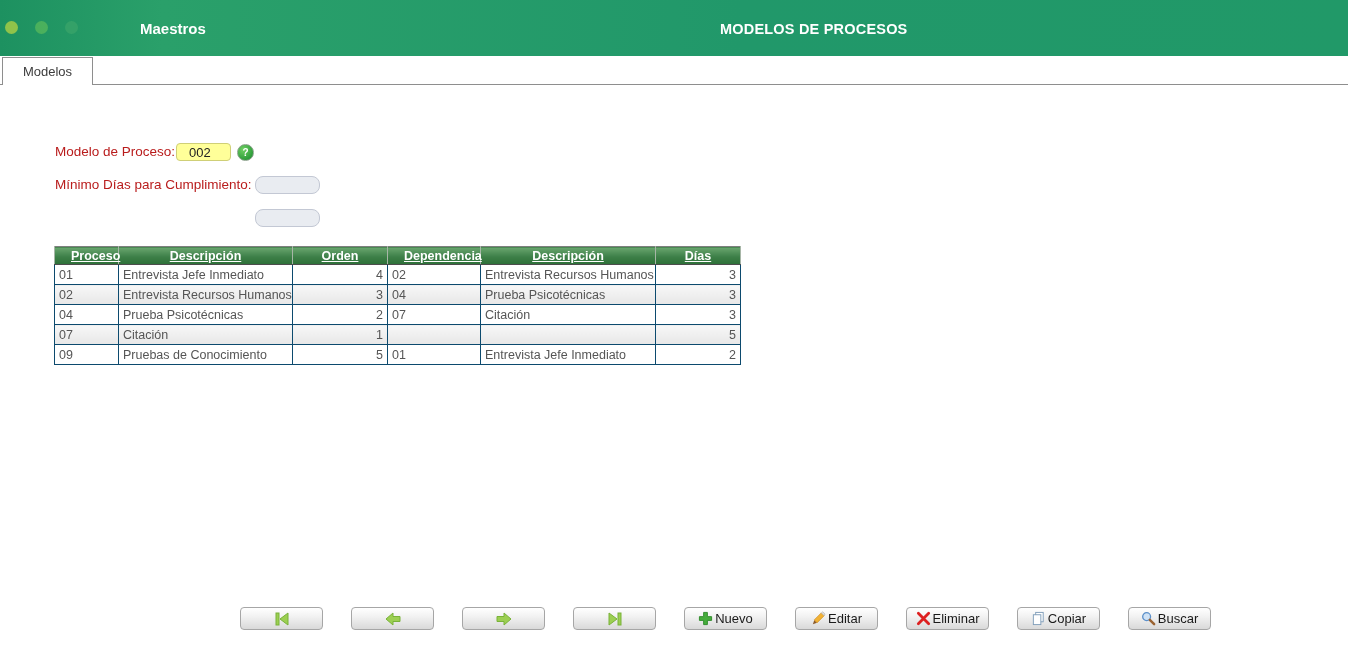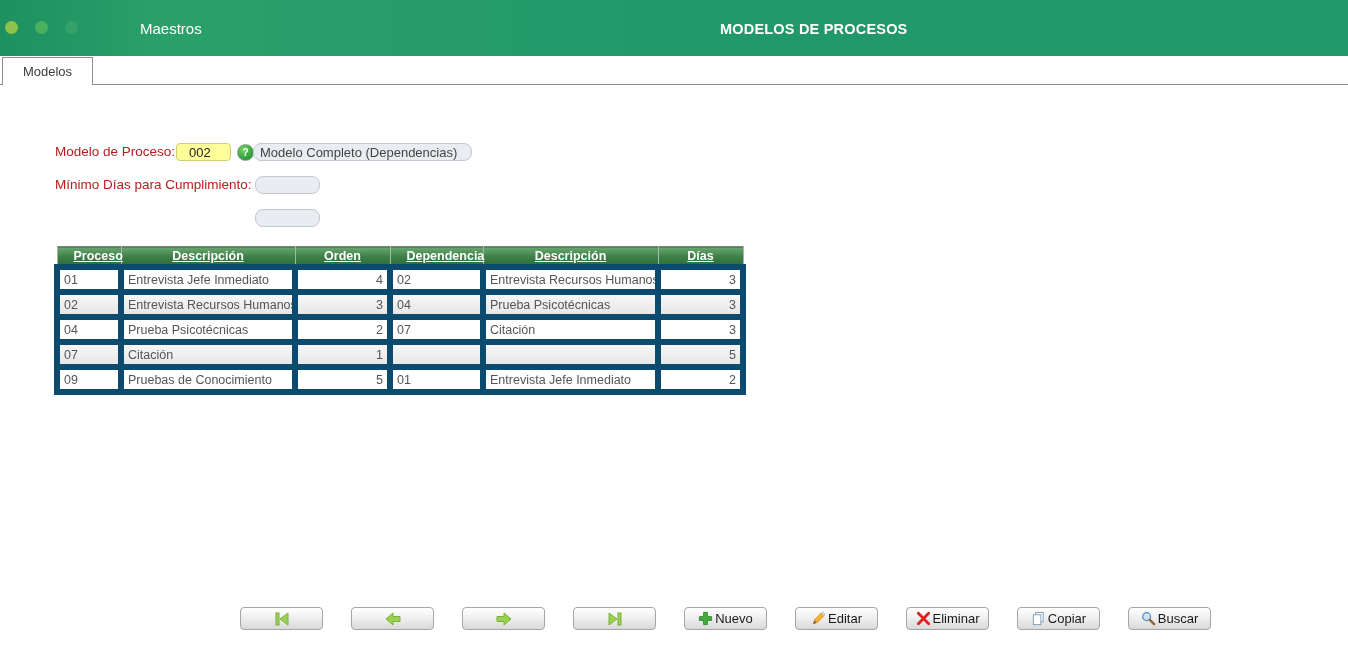--- a/index.html
+++ b/index.html
@@ -7,21 +7,21 @@
        font-family:"Liberation Sans","DejaVu Sans",sans-serif;color:#1f1f1f;}
 
   
   .app-header{position:absolute;left:0;top:0;width:1348px;height:56px;
       background:linear-gradient(90deg,#1d9160 0%,#2aa06a 12%,#21986a 55%,#219968 100%);}
   .dots{position:absolute;left:5px;top:21px;display:flex;gap:17px;}
   .dot{width:13px;height:13px;border-radius:50%;}
   .dot1{background:#8fc34a;}
   .dot2{background:#52b55c;opacity:.85;}
   .dot3{background:#43aa6b;opacity:.55;}
-  .app-title{position:absolute;left:140px;top:20px;font-size:15px;font-weight:normal;color:#ffffff;}
+  .app-title{position:absolute;left:140px;top:20px;font-size:15px;font-weight:bold;color:#ffffff;}
   .page-title{position:absolute;left:720px;top:21px;font-size:14.5px;font-weight:bold;color:#ffffff;letter-spacing:.2px;}
 
   
   .tab-line{position:absolute;left:0;top:84px;width:1348px;height:0;border-top:1px solid #8e8e8e;}
   .tab{position:absolute;left:2px;top:57px;width:89px;height:27px;background:#ffffff;
        border:1px solid #8e8e8e;border-bottom:none;z-index:2;
        display:flex;align-items:center;justify-content:center;font-size:13px;color:#3c3c3c;cursor:pointer;}
 
   
   .frm-label{position:absolute;font-size:13.5px;color:#b91c1c;line-height:18px;}
@@ -38,21 +38,21 @@
   .inp-days{position:absolute;width:65px;font-size:13px;color:#444;padding:0 5px;
       background:#e9ecf1;border:1px solid #c3c8d4;border-radius:8px;box-sizing:border-box;height:18px;
       font-family:inherit;outline:none;}
 
   
   .grid{position:absolute;left:54px;top:246px;border-collapse:collapse;table-layout:fixed;width:686px;
       font-size:12.5px;color:#555;border:1px solid #7f7f7f;}
   .grid thead th{background:linear-gradient(#6aa66f,#3d7f48 55%,#2d7038);color:#ffffff;font-weight:bold;
       text-decoration:underline;height:17px;padding:0 16px;font-size:12.5px;
       border-left:1px solid #a7b6a7;border-right:1px solid #a7b6a7;border-bottom:1px solid #4c4c4c;cursor:pointer;}
-  .grid tbody td{border:6px solid #0c4a6e;height:19px;padding:0 4px;white-space:nowrap;overflow:hidden;
+  .grid tbody td{border:1px solid #0c4a6e;height:19px;padding:0 4px;white-space:nowrap;overflow:hidden;
       background:#ffffff;}
   .grid tbody tr.alt td{background:linear-gradient(#f7f7f7,#e7e7e7);}
   .grid td.num{text-align:right;}
 
   
   .toolbar{position:absolute;left:216px;top:607px;display:flex;gap:4px;}
   .btn{display:flex;align-items:center;justify-content:center;gap:2px;width:83px;height:23px;
       border:1px solid #a6a6a6;border-radius:4px;box-sizing:border-box;
       background:linear-gradient(#ffffff,#f2f2f2 40%,#d9d9d9);
       font-size:13px;color:#1a1a1a;cursor:pointer;font-family:inherit;padding:0;margin-left:24px;}
@@ -72,21 +72,20 @@
     <span class="app-title">Maestros</span>
     <span class="page-title">MODELOS DE PROCESOS</span>
   </div>
 
   <div class="tab-line"></div>
   <div class="tab">Modelos</div>
 
   <span class="frm-label" style="left:55px;top:143px;">Modelo de Proceso:</span>
   <input class="inp-yellow" value="002" style="">
   <span class="help-icon">?</span>
-  <div class="pill name-box">Modelo Completo (Dependencias)</div>
 
   <span class="frm-label" style="left:55px;top:176px;">Mínimo Días para Cumplimiento:</span>
   <input class="inp-days" style="left: 255px; top: 176px;" value="">
 
   <input class="inp-days" style="left: 255px; top: 209px;" value="">
 
   <table class="grid">
     <colgroup>
       <col style="width:64px">
         <col style="width:174px">

